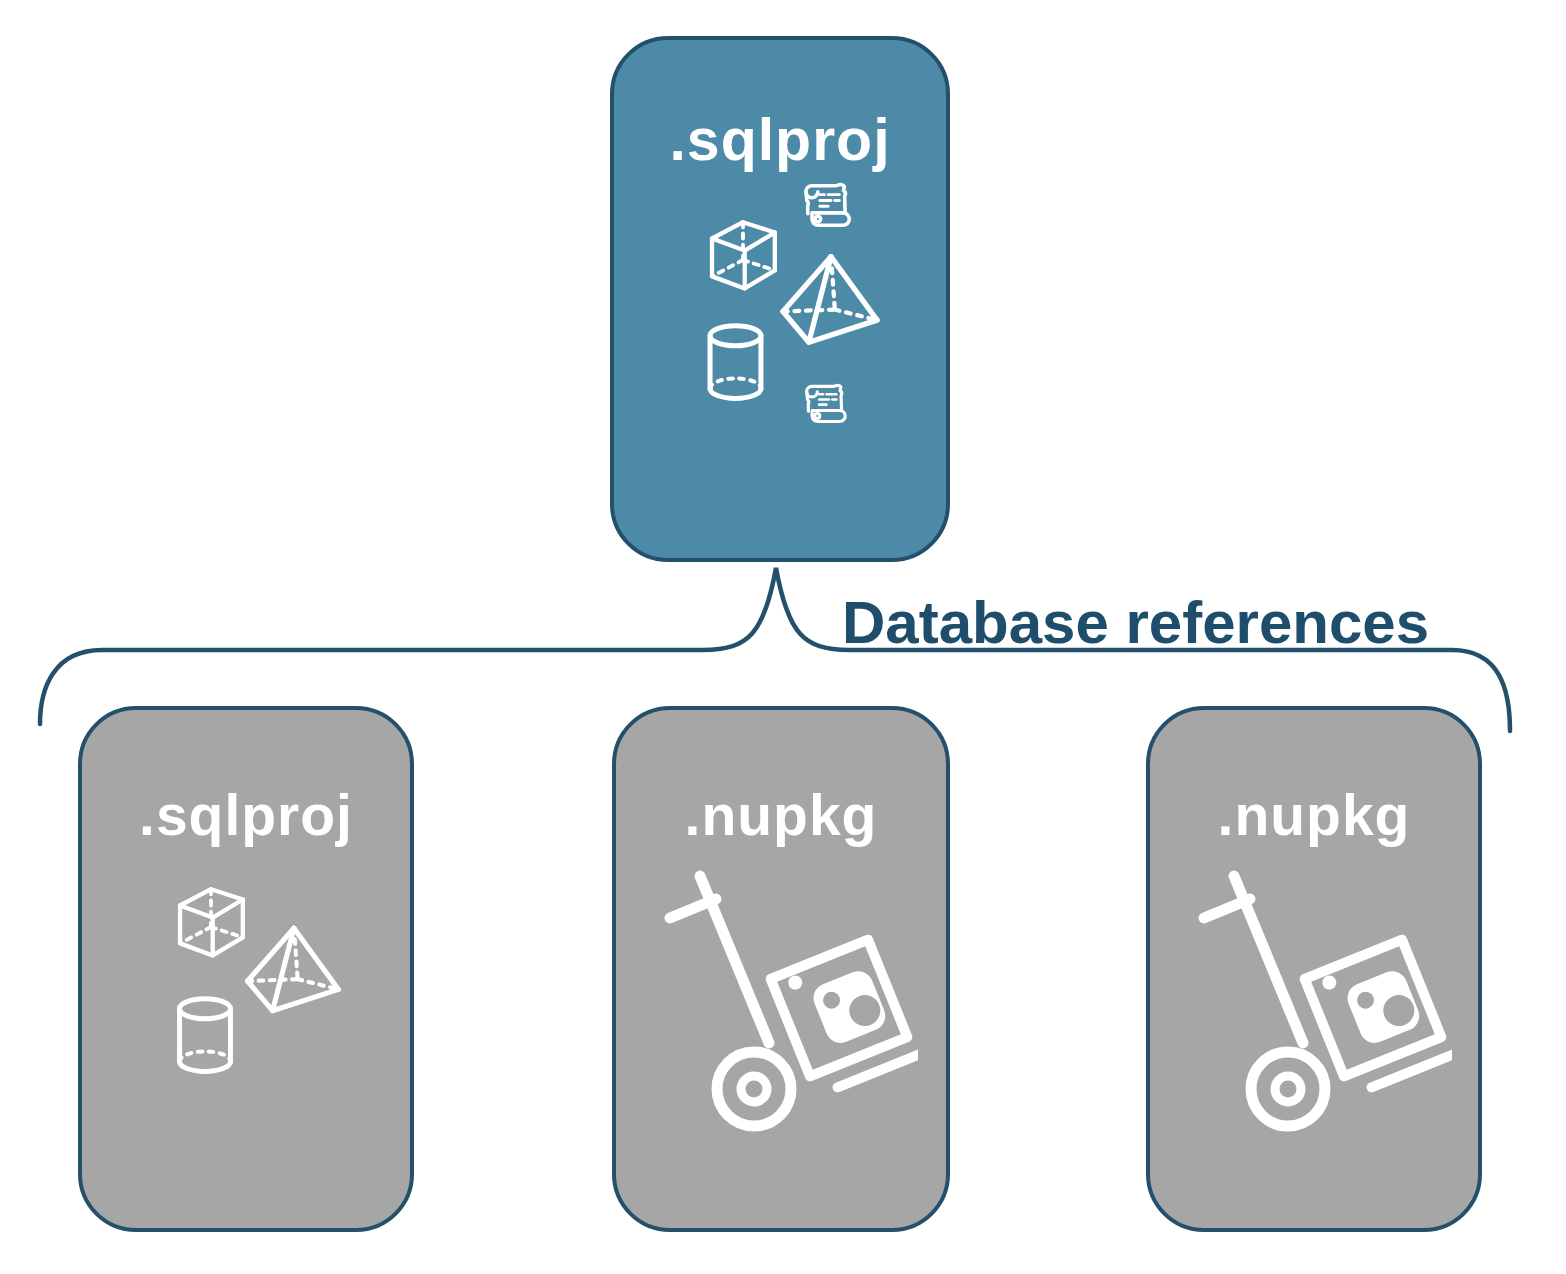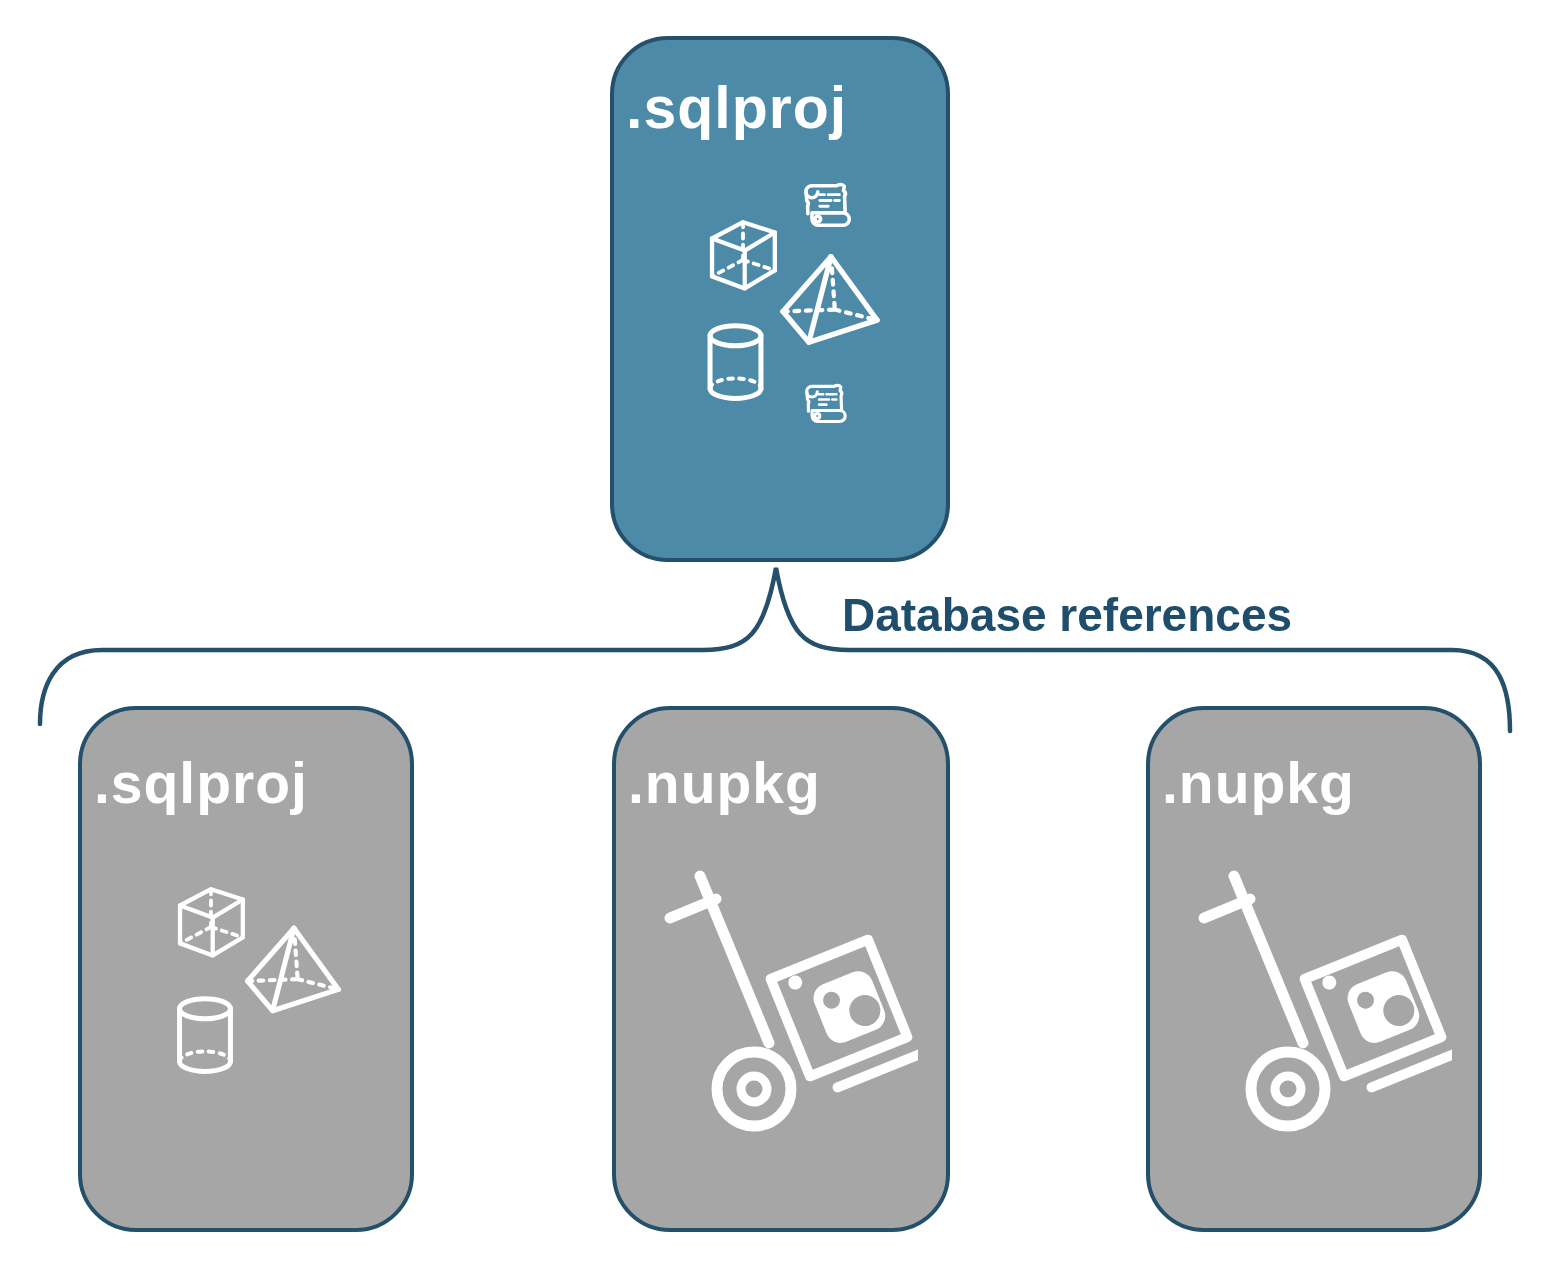--- a/index.html
+++ b/index.html
@@ -14,38 +14,40 @@
   .card {
     position: absolute;
     border: 4px solid #24506c;
     border-radius: 58px;
     box-sizing: border-box;
   }
   .card-teal { background: #4c8aa8; }
   .card-gray { background: #a6a6a6; }
   .card-title {
     position: absolute;
-    left: 12px; right: 0;
+    left: 0; right: 0;
+    text-align: center;
     color: #ffffff;
     font-weight: 700;
     letter-spacing: 1px;
+    margin-top: 32px;
   }
   .card-title.top { top: 34px; font-size: 59px; }
   .card-title.bottom { top: 40px; font-size: 57px; }
   .icon { position: absolute; }
   .brace-layer, .defs-layer {
     position: absolute;
     left: 0; top: 0;
   }
   .connector-label {
     position: absolute;
     left: 842px;
     top: 588px;
     width: 480px;
-    font-size: 46px;
+    font-size: 60px;
     font-weight: 700;
     color: #1e4e6b;
     white-space: nowrap;
   }
 </style>
 </head>
 <body>
 
 <div class="canvas">
 

